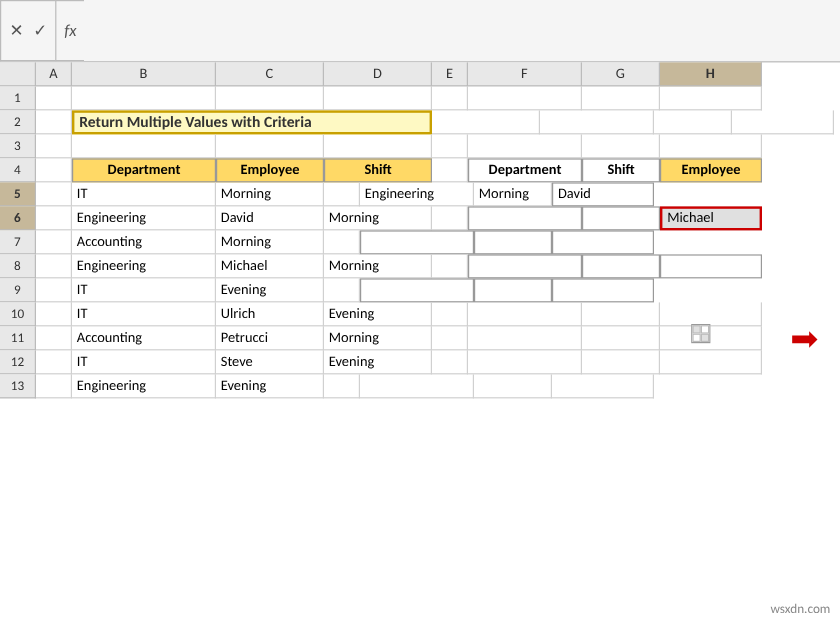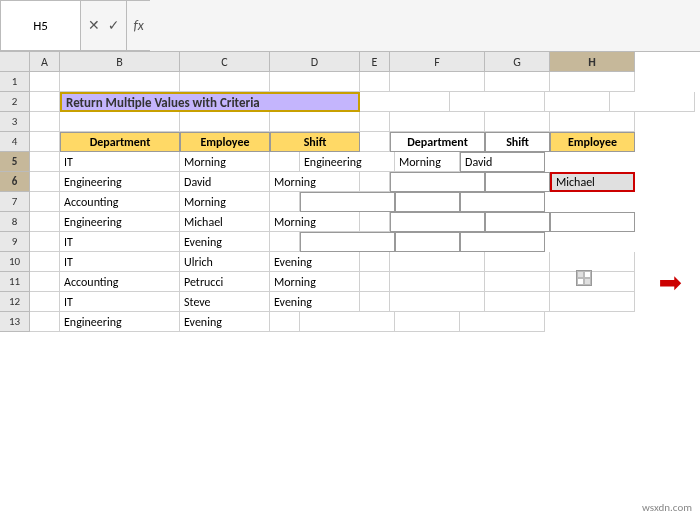--- a/index.html
+++ b/index.html
@@ -144,21 +144,21 @@
       display: flex;
       align-items: center;
       font-size: 12px;
       flex-shrink: 0;
       overflow: hidden;
       white-space: nowrap;
     }
 
     
     .title-cell {
-      background: #c4b5fd;
+      background: #fef9c3;
       font-weight: bold;
       font-size: 13px;
       color: #333;
       border: 2px solid #c8a000;
     }
 
     
     .th-cell {
       background: #ffd966;
       font-weight: bold;
@@ -195,23 +195,20 @@
       font-size: 22px;
       color: #c00;
     }
   </style>
 </head>
 <body>
 
 <div style="position:relative; width:700px; height:520px;">
 
   <div class="formula-bar">
-    <div class="cell-ref-box">
-      <span>H5</span>
-    </div>
     <div class="formula-icons">
       <span>✕</span>
       <span>✓</span>
     </div>
     <div class="fx-label">
       <span>fx</span>
     </div>
   </div>
 
   <div class="spreadsheet">

